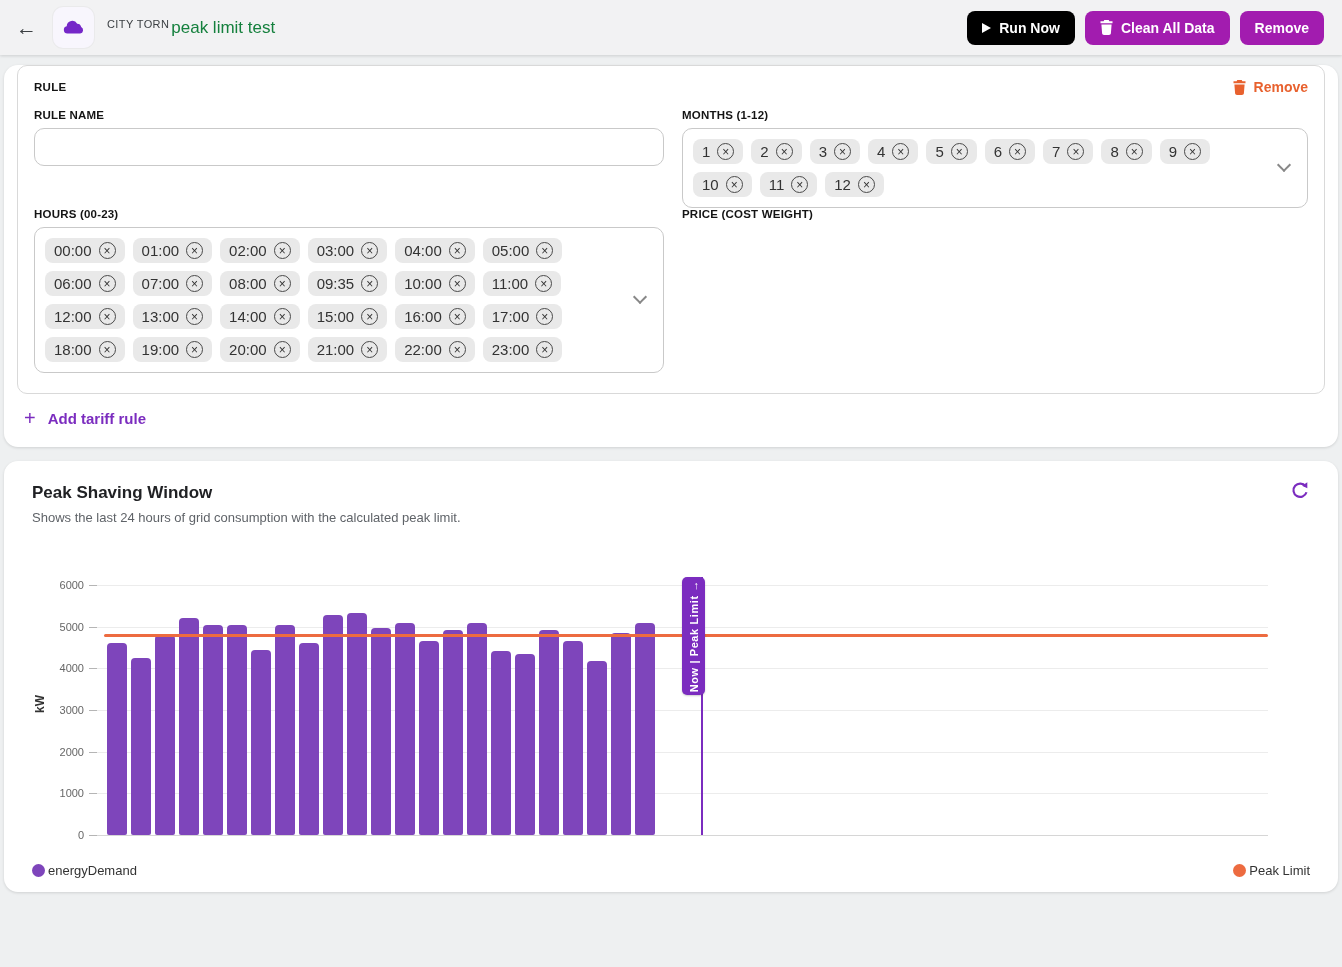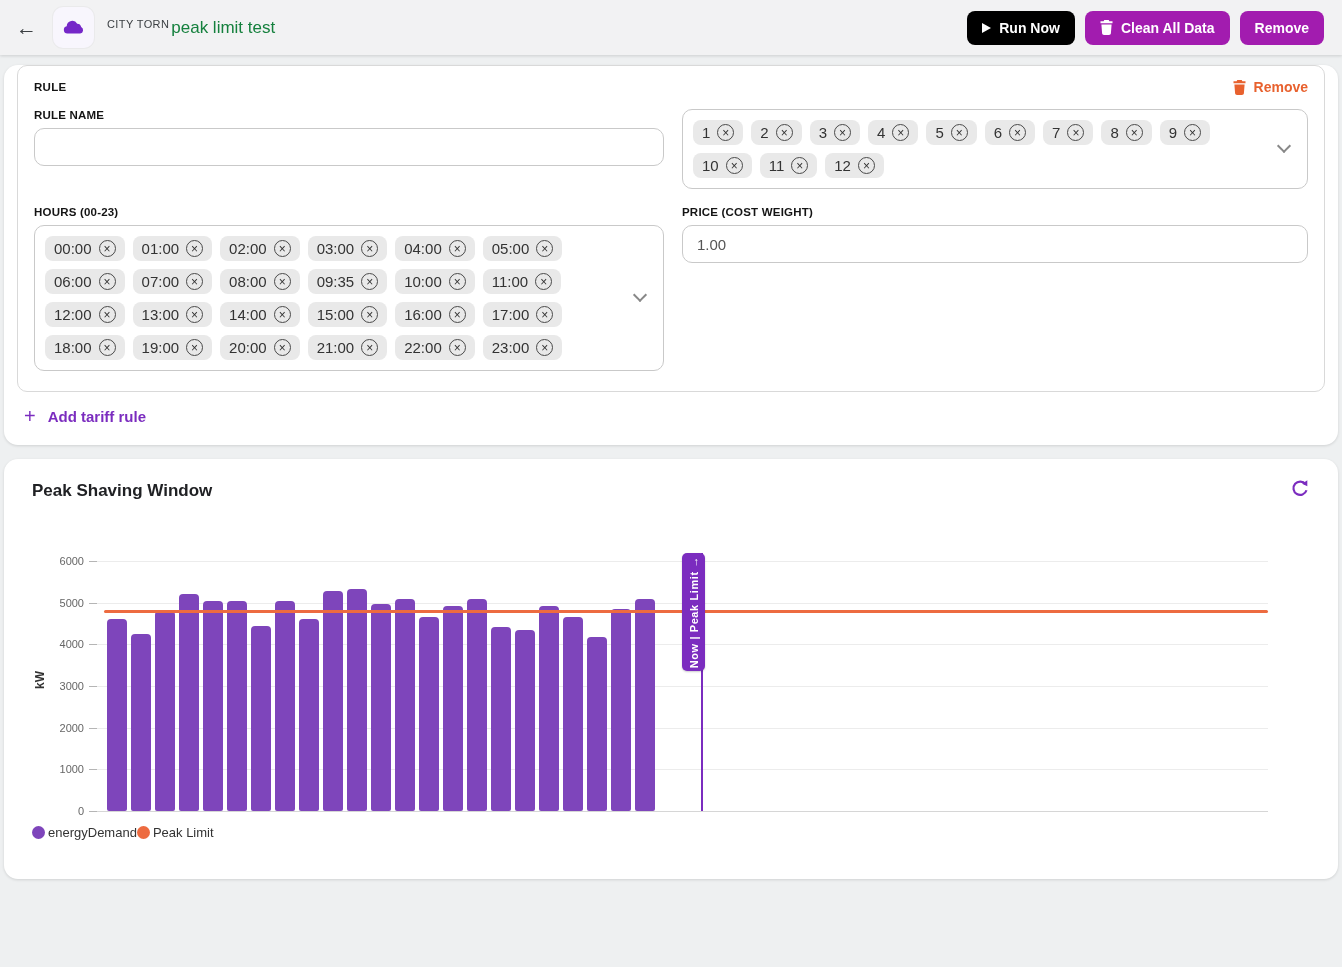--- a/index.html
+++ b/index.html
@@ -124,21 +124,21 @@
   .nowlabel {
     position: absolute; top: 4px; width: 23px; height: 118px;
     background: #7b2cbf; border-radius: 5px; z-index: 4;
     display: flex; align-items: center; justify-content: center;
     box-shadow: 0 1px 2px rgba(0,0,0,.2);
   }
   .nowlabel span {
     writing-mode: vertical-rl; transform: rotate(180deg);
     color: #fff; font-size: 11px; font-weight: bold; letter-spacing: .6px; white-space: nowrap;
   }
-  .legend { display: flex; justify-content: flex-start; margin-top: 14px; }
+  .legend { display: flex; justify-content: space-between; margin-top: 28px; }
   .legend-item { display: flex; align-items: center; font-size: 13px; color: #333; }
   .legend-dot { width: 13px; height: 13px; border-radius: 50%; margin-right: 3px; }
 </style>
 </head>
 <body>
 
 <div class="appbar">
   <span class="back-arrow">←</span>
   <span class="app-icon">
     <svg width="24" height="17" viewBox="0 0 24 17">
@@ -177,20 +177,21 @@
         <span>Remove</span>
       </span>
     </div>
     <div class="form-grid">
 
       <div class="cell-gap">
         <div class="field-label">RULE NAME</div>
         <input class="text-input" type="text" value="" style="">
       </div>
       <div>
+        <div class="field-label">MONTHS (1-12)</div>
         <div class="select-box">
           <div class="chips" id="months-chips">
               <div class="chip">
                 <span class="chip-label">1</span>
                 <span class="chip-x">×</span>
               </div>
               <div class="chip">
                 <span class="chip-label">2</span>
                 <span class="chip-x">×</span>
               </div>
@@ -339,35 +340,35 @@
                 <span class="chip-label">23:00</span>
                 <span class="chip-x">×</span>
               </div>
             </div>
           <span class="chevron"></span>
         </div>
       </div>
 
       <div>
         <div class="field-label">PRICE (COST WEIGHT)</div>
-        <input class="text-input" type="text" value="1.00" style="">
       </div>
       <div></div>
     </div>
   </div>
   <div class="add-rule-row">
     <span class="add-rule-link">
       <span class="plus-icon">+</span>
       <span>Add tariff rule</span>
     </span>
   </div>
 </div>
 
 <div class="card card-peak">
   <div class="peak-title">Peak Shaving Window</div>
+  <div class="peak-sub">Shows the last 24 hours of grid consumption with the calculated peak limit.</div>
   <span class="refresh-btn">
     <svg width="20" height="20" viewBox="0 0 24 24">
       <path fill="none" stroke="#7b2cbf" stroke-width="2.6" d="M19.8 13.5a8 8 0 1 1-1.2-7.2"></path>
       <path fill="#7b2cbf" d="M20.8 1.6v7l-6.4-2.9z"></path>
     </svg>
   </span>
 
   <div class="chart-plot" id="plot">
     <div class="ylabel">kW</div>
   <div class="gridline zero" style="top: 262px;"></div>

